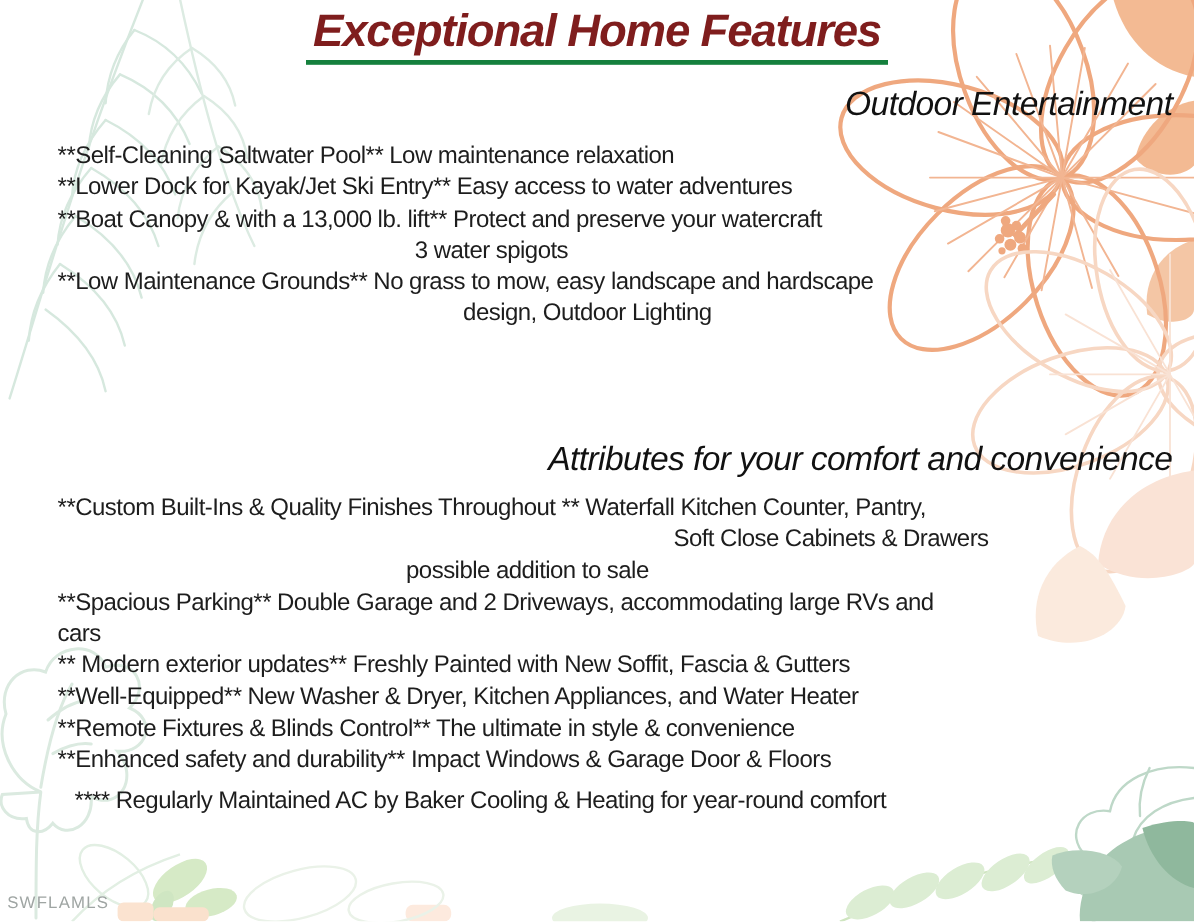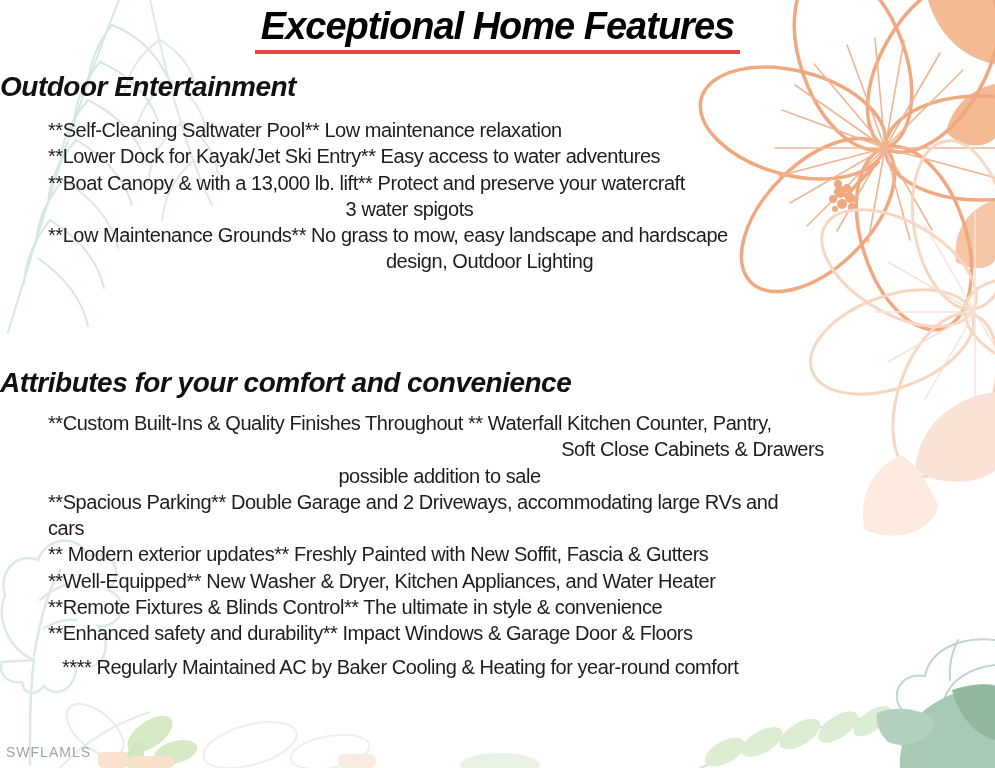--- a/index.html
+++ b/index.html
@@ -5,26 +5,26 @@
   html,body{margin:0;padding:0;background:#fff;}
   #canvas{
     position:relative;width:995px;height:768px;background:#ffffff;
     overflow:hidden;font-family:"Liberation Sans",sans-serif;color:#1d1d1d;
   }
   .deco{position:absolute;top:0;left:0;pointer-events:none;}
   .textlayer{position:absolute;top:0;left:0;width:995px;height:768px;}
   .title-wrap{position:absolute;top:5px;left:0;width:995px;text-align:center;}
   .title{
     display:inline-block;font-size:38px;font-weight:bold;font-style:italic;
-    letter-spacing:-1px;color:#000000;border-bottom:4px solid #ef4444;
+    letter-spacing:-1px;color:#7f1d1d;border-bottom:4px solid #15803d;
     padding:0 6px 3px 6px;line-height:42px;
   }
   .sec-head{
-    position:absolute;left:0;width:977px;text-align:left;
-    font-size:28px;font-weight:bold;font-style:italic;letter-spacing:-0.5px;
+    position:absolute;left:0;width:977px;text-align:right;
+    font-size:28px;font-weight:normal;font-style:italic;letter-spacing:-0.5px;
     color:#111;line-height:32px;
   }
   .h-outdoor{top:71px;}
   .h-attr{top:367px;}
   .lines{position:absolute;left:0;width:995px;font-size:20px;letter-spacing:-0.45px;}
   .sec1{top:117px;}
   .sec2{top:410px;}
   .ln{line-height:26.3px;white-space:nowrap;padding-left:48px;text-align:left;}
   .ln.ctr{padding-left:0;text-align:center;}
   .ln.dx-n88{transform:translateX(-88px);}

